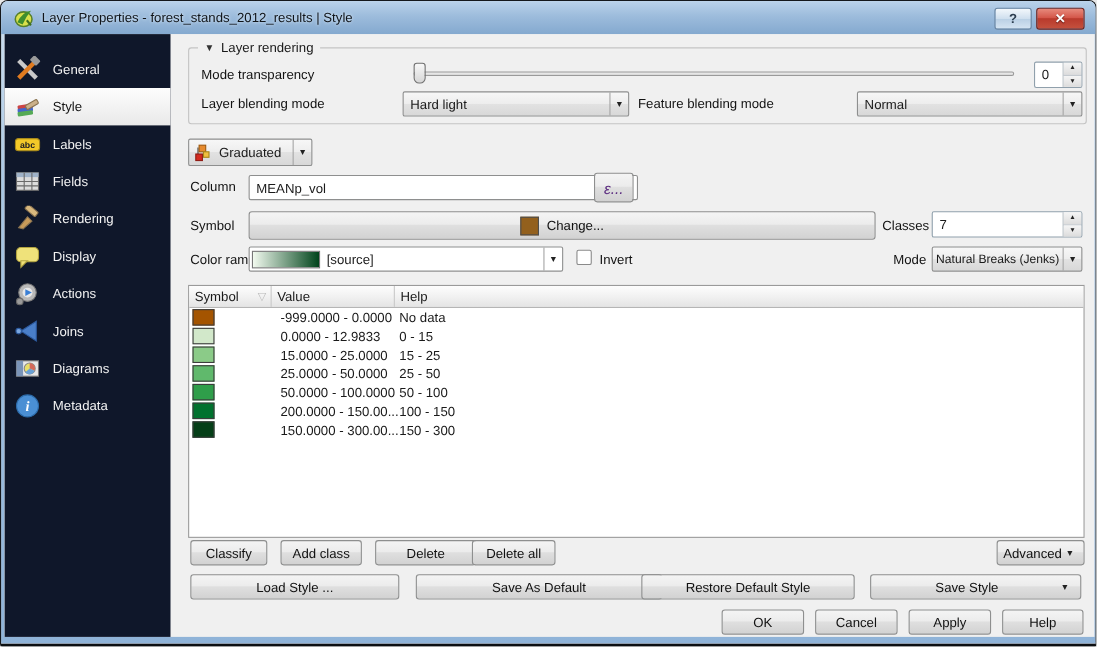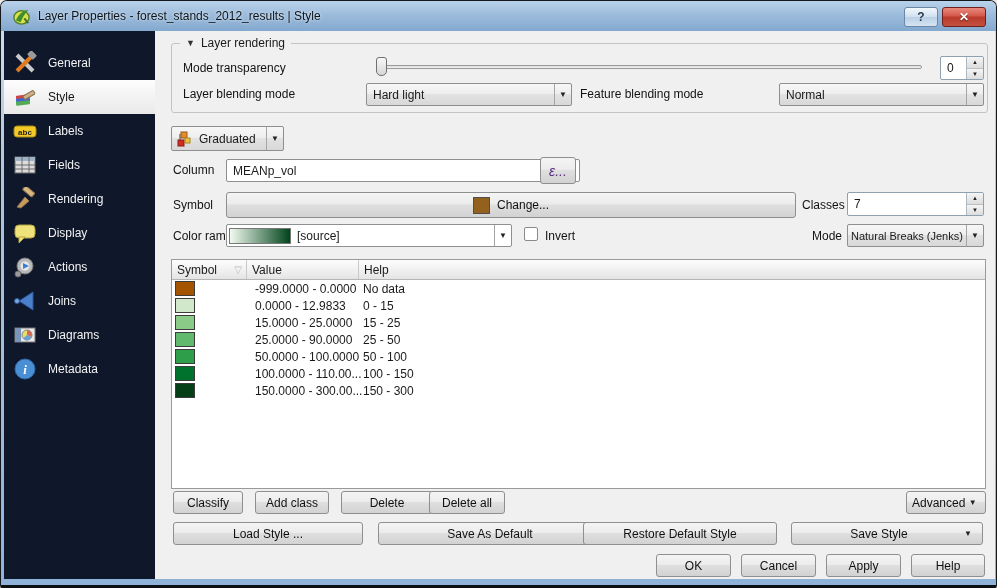--- a/index.html
+++ b/index.html
@@ -325,31 +325,31 @@
               <span class="val">0.0000 - 12.9833</span>
               <span class="lab">0 - 15</span>
             </div>
             <div class="trow">
               <span class="sw" style="background: rgb(139, 203, 136);"></span>
               <span class="val">15.0000 - 25.0000</span>
               <span class="lab">15 - 25</span>
             </div>
             <div class="trow">
               <span class="sw" style="background: rgb(96, 185, 108);"></span>
-              <span class="val">25.0000 - 90.0000</span>
+              <span class="val">25.0000 - 50.0000</span>
               <span class="lab">25 - 50</span>
             </div>
             <div class="trow">
               <span class="sw" style="background: rgb(47, 158, 74);"></span>
               <span class="val">50.0000 - 100.0000</span>
               <span class="lab">50 - 100</span>
             </div>
             <div class="trow">
               <span class="sw" style="background: rgb(0, 114, 46);"></span>
-              <span class="val">100.0000 - 110.00...</span>
+              <span class="val">200.0000 - 150.00...</span>
               <span class="lab">100 - 150</span>
             </div>
             <div class="trow">
               <span class="sw" style="background: rgb(5, 63, 24);"></span>
               <span class="val">150.0000 - 300.00...</span>
               <span class="lab">150 - 300</span>
             </div>
           </div>
       </div>
 

